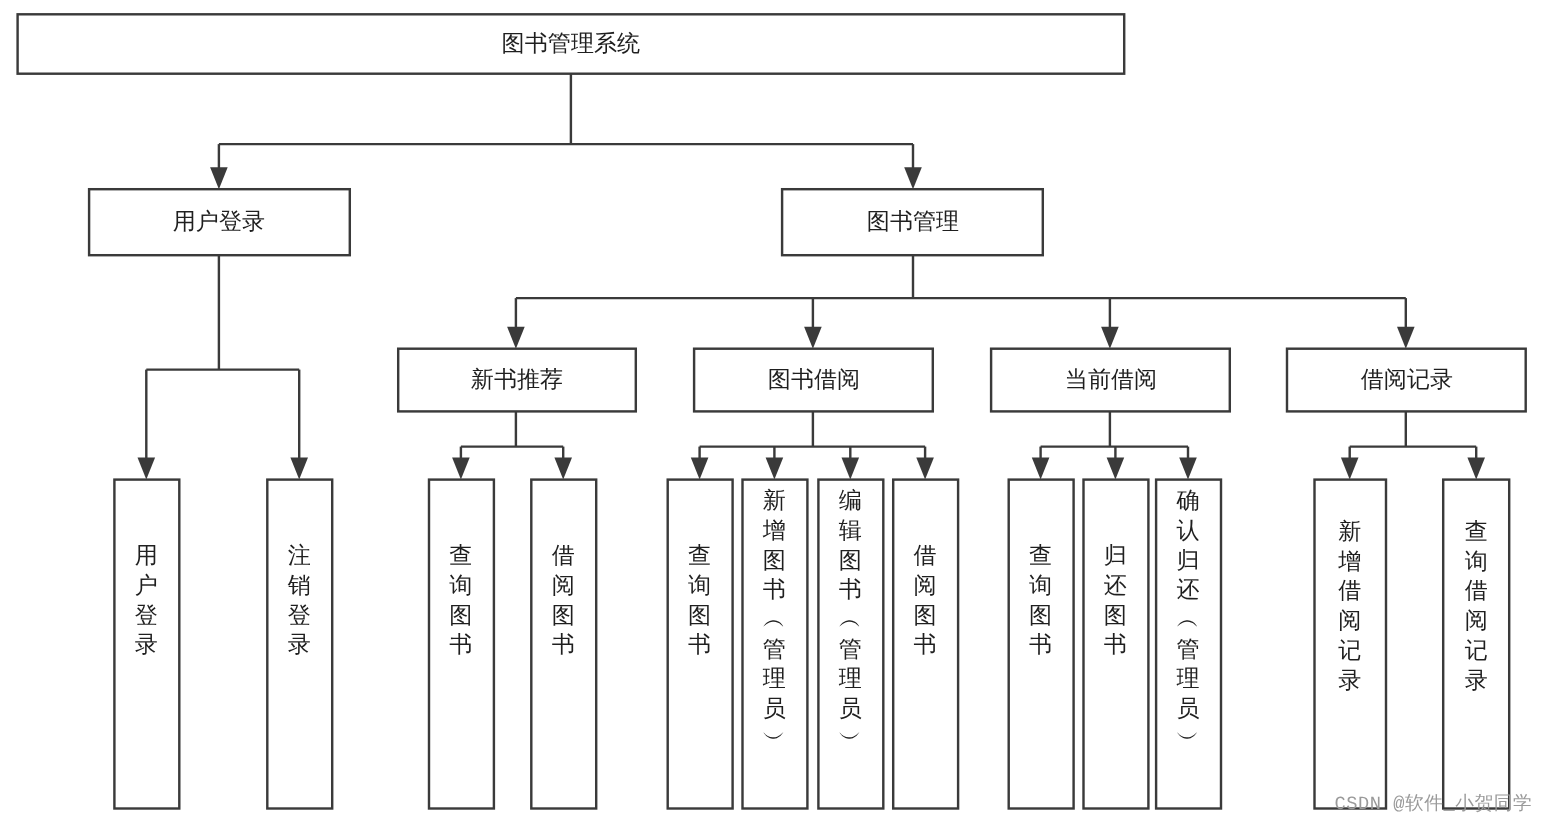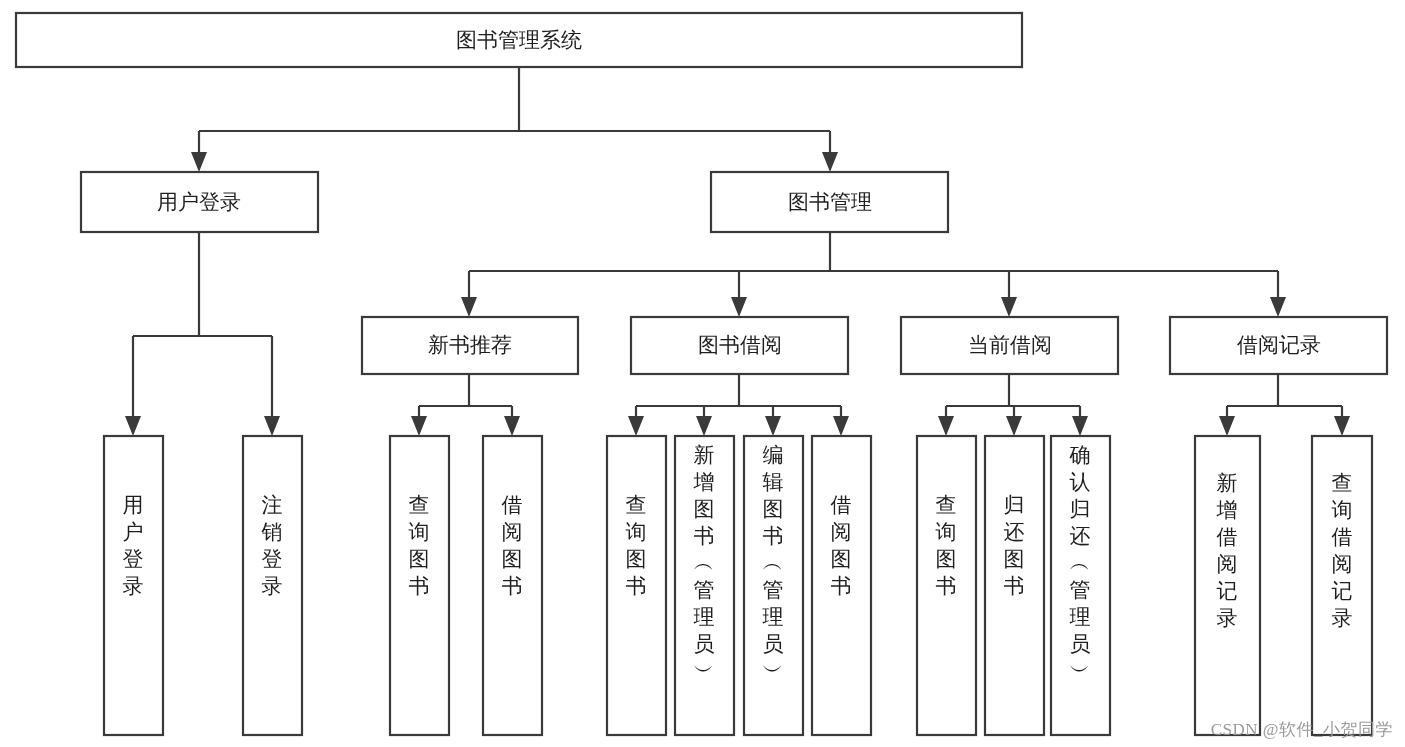--- a/index.html
+++ b/index.html
@@ -49,21 +49,21 @@
   .node-label-v {
     font-family: "Liberation Sans", "DejaVu Sans", sans-serif;
     font-size: 21px;
     fill: #1f1f1f;
     text-anchor: middle;
   }
   .watermark {
     position: absolute;
     right: 12px;
     bottom: 6px;
-    font-family: Liberation Serif, serif;
+    font-family: Liberation Mono, monospace;
     font-size: 17px;
     color: #9a9a9a;
     white-space: nowrap;
     letter-spacing: 0.5px;
     pointer-events: none;
   }
 </style>
 </head>
 <body>
 

